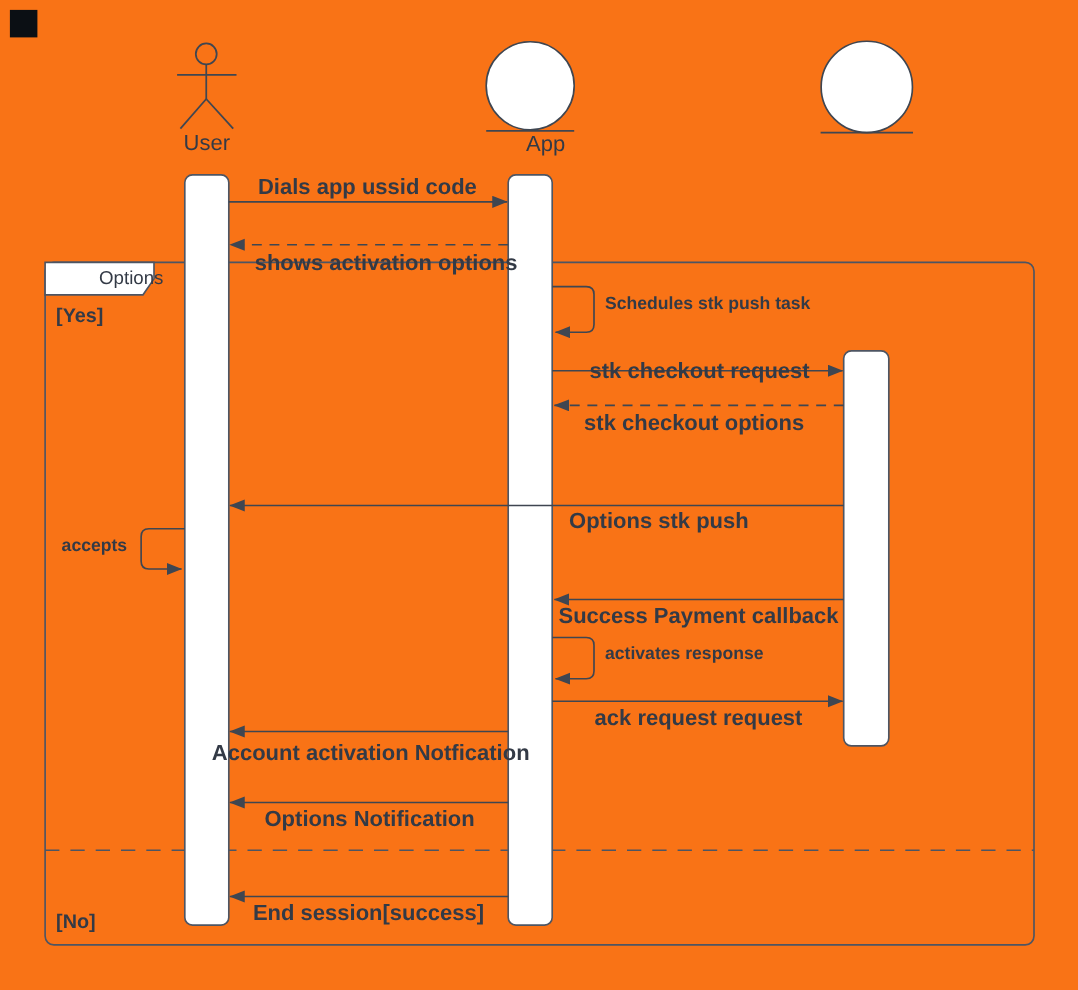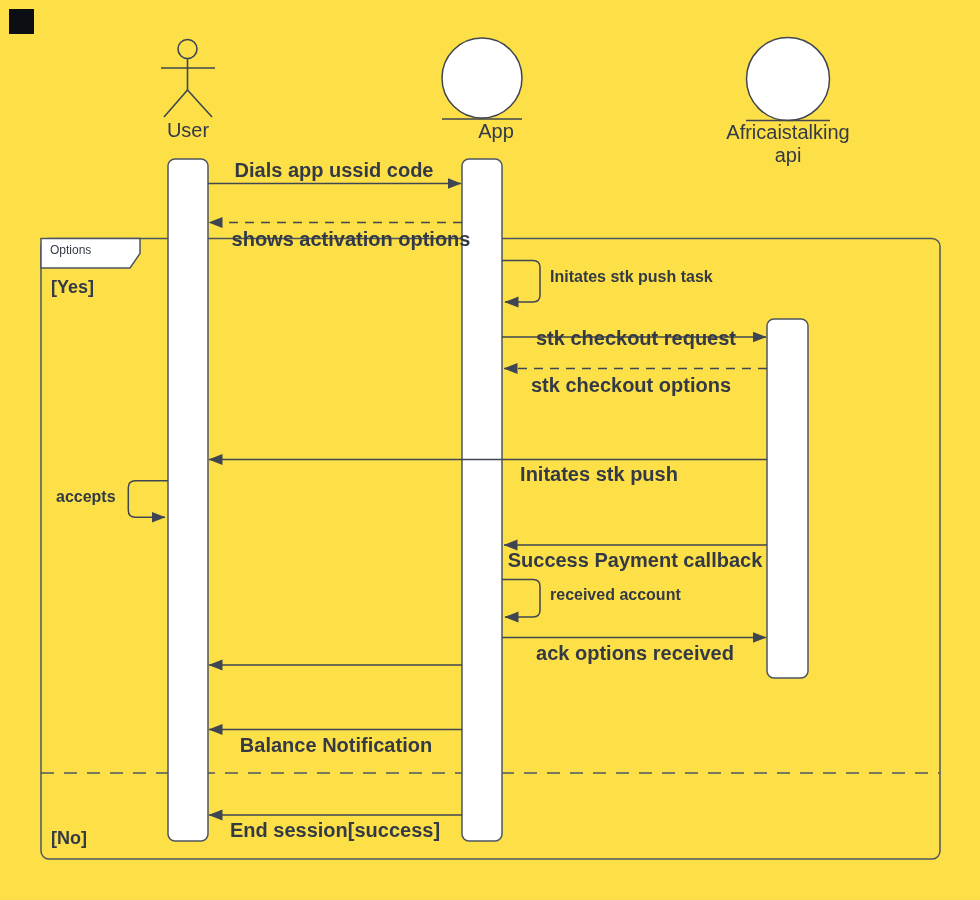--- a/index.html
+++ b/index.html
@@ -5,21 +5,21 @@
   html, body {
     margin: 0;
     padding: 0;
     background: #ffffff;
     font-family: "Liberation Sans", sans-serif;
   }
   .canvas {
     position: relative;
     width: 980px;
     height: 900px;
-    background: #fde047;
+    background: #f97316;
     overflow: hidden;
     color: #333a46;
   }
   .diagram-svg {
     position: absolute;
     left: 0;
     top: 0;
     width: 980px;
     height: 900px;
   }
@@ -47,22 +47,23 @@
   .msg-label {
     font-size: 20px;
     font-weight: 700;
     transform: translateX(-50%);
   }
   .msg-label-left {
     font-size: 16px;
     font-weight: 700;
   }
   .frame-title {
-    font-size: 12px;
+    font-size: 17px;
     font-weight: 400;
+    margin-left: 40px;
   }
   .guard-label {
     font-size: 18px;
     font-weight: 700;
   }
 </style>
 </head>
 <body>
 
 <div class="canvas">
@@ -115,35 +116,32 @@
       <path d="M502,579.5 H533 Q540,579.5 540,586.5 V610 Q540,617 533,617 H505" marker-end="url(#ah)"></path>
       <line x1="502" y1="637.5" x2="766" y2="637.5" marker-end="url(#ah)"></line>
       <line x1="462" y1="665" x2="209" y2="665" marker-end="url(#ah)"></line>
       <line x1="462" y1="729.5" x2="209" y2="729.5" marker-end="url(#ah)"></line>
       <line x1="462" y1="815" x2="209" y2="815" marker-end="url(#ah)"></line>
     </g>
   </svg>
 
   <div class="lbl actor-label" style="left:188px; top:119px;">User</div>
   <div class="lbl actor-label" style="left:496px; top:120px;">App</div>
-  <div class="lbl actor-label" style="left:788px; top:121px;">
-    <div>Africaistalking</div>
-    <div>api</div>
-  </div>
 
   <div class="lbl frame-title" style="left:50px; top:244px;">Options</div>
   <div class="lbl guard-label" style="left:51px; top:278px;">[Yes]</div>
   <div class="lbl guard-label" style="left:51px; top:829px;">[No]</div>
 
   <div class="lbl msg-label" style="left:334px; top:160px;">Dials app ussid code</div>
   <div class="lbl msg-label" style="left:335px; top:229px;margin-left:16px;">shows activation options</div>
-  <div class="lbl msg-label-left" style="left:550px; top:269px;">Initates stk push task</div>
+  <div class="lbl msg-label-left" style="left:550px; top:269px;">Schedules stk push task</div>
   <div class="lbl msg-label" style="left:636px; top:328px;">stk checkout request</div>
   <div class="lbl msg-label" style="left:631px; top:375px;">stk checkout options</div>
-  <div class="lbl msg-label" style="left:599px; top:464px;">Initates stk push</div>
+  <div class="lbl msg-label" style="left:599px; top:464px;">Options stk push</div>
   <div class="lbl msg-label-left" style="left:56px; top:489px;">accepts</div>
   <div class="lbl msg-label" style="left:635px; top:550px;">Success Payment callback</div>
-  <div class="lbl msg-label-left" style="left:550px; top:587px;">received account</div>
-  <div class="lbl msg-label" style="left:635px; top:643px;">ack options received</div>
-  <div class="lbl msg-label" style="left:336px; top:735px;">Balance Notification</div>
+  <div class="lbl msg-label-left" style="left:550px; top:587px;">activates response</div>
+  <div class="lbl msg-label" style="left:635px; top:643px;">ack request request</div>
+  <div class="lbl msg-label" style="left:337px; top:675px;">Account activation Notfication</div>
+  <div class="lbl msg-label" style="left:336px; top:735px;">Options Notification</div>
   <div class="lbl msg-label" style="left:335px; top:820px;">End session[success]</div>
 
 </div>
 
 </body></html>

